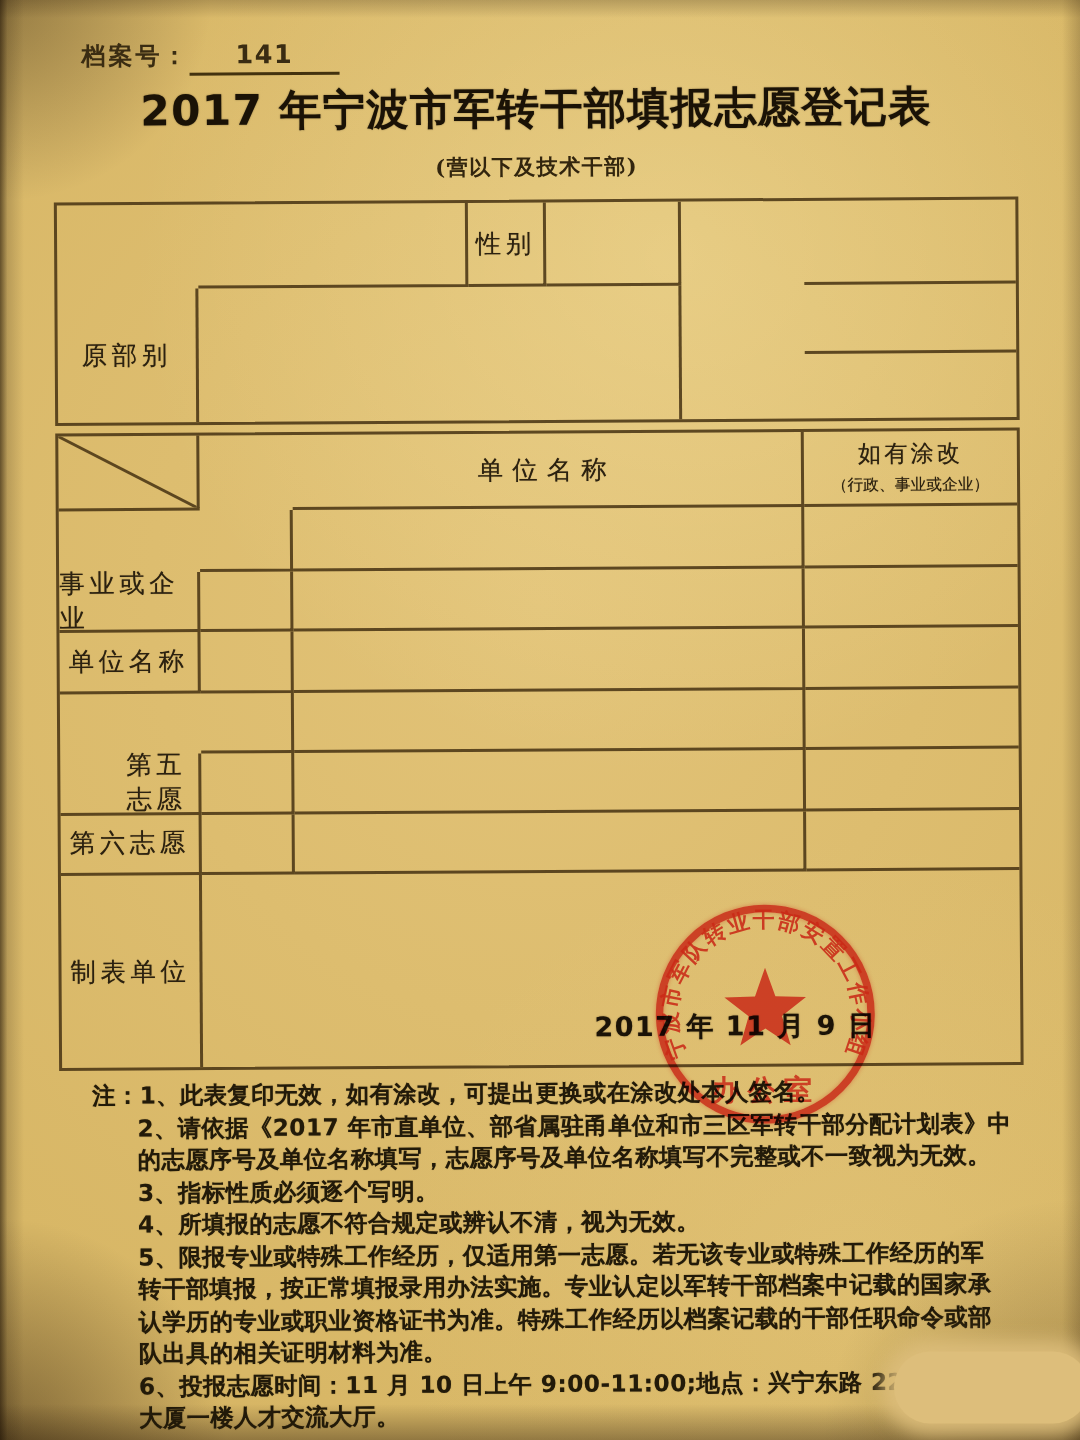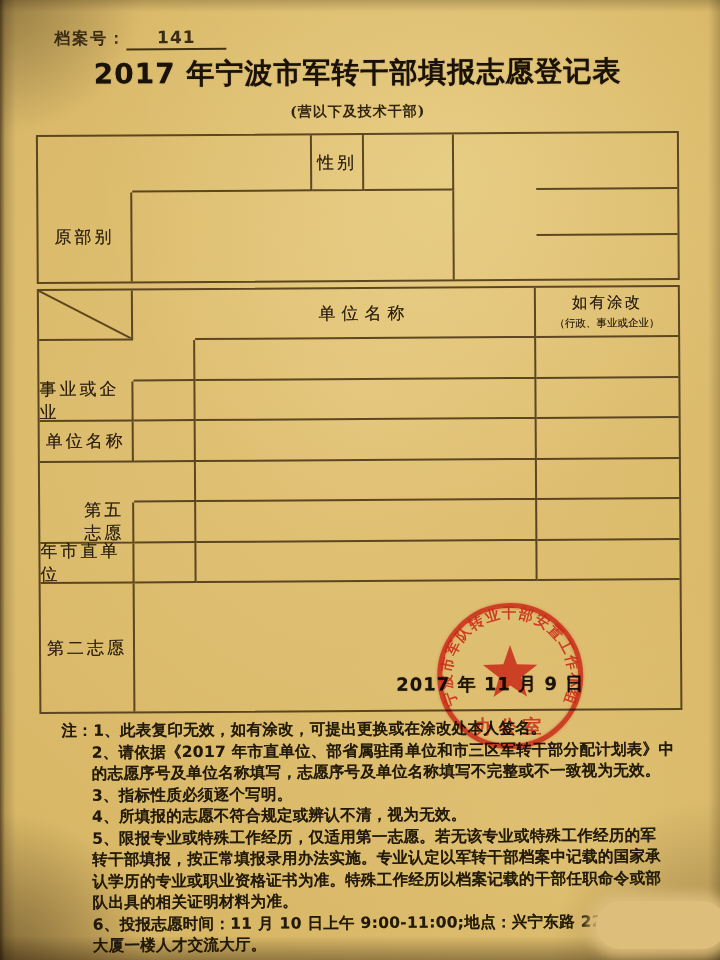--- a/index.html
+++ b/index.html
@@ -116,21 +116,21 @@
       <svg viewBox="0 0 94 50" preserveAspectRatio="none">
         <line x1="0" y1="0" x2="94" y2="50" stroke="rgba(74,54,20,0.88)" stroke-width="2"></line>
       </svg>
     </div>
     <div class="cell hdr-unit" style="grid-area:1/3">单位名称</div>
     <div class="cell last-col hdr-quota" style="grid-area:1/4">
       <span class="l1">如有涂改</span>
       <span class="l2">（行政、事业或企业）</span>
     </div>
 
-    <div class="cell last-row" style="grid-row:8;grid-column:1">第二志愿</div>
+    <div class="cell last-row" style="grid-row:8;grid-column:1">制表单位</div>
     <div class="cell footer-cell last-row last-col" style="grid-row:8;grid-column:2/5">
       <span class="date">2017 年 11 月 9 日</span>
     </div>
       <div class="cell" style="grid-area: 2 / 2;"></div>
       <div class="cell" style="grid-area: 2 / 3;"></div>
       <div class="cell last-col" style="grid-area: 2 / 4;"></div>
       <div class="cell" style="grid-area: 3 / 1;">事业或企业</div>
       <div class="cell" style="grid-area: 3 / 2;"></div>
       <div class="cell" style="grid-area: 3 / 3;"></div>
       <div class="cell last-col" style="grid-area: 3 / 4;"></div>
@@ -138,21 +138,21 @@
       <div class="cell" style="grid-area: 4 / 2;"></div>
       <div class="cell" style="grid-area: 4 / 3;"></div>
       <div class="cell last-col" style="grid-area: 4 / 4;"></div>
       <div class="cell" style="grid-area: 5 / 2;"></div>
       <div class="cell" style="grid-area: 5 / 3;"></div>
       <div class="cell last-col" style="grid-area: 5 / 4;"></div>
       <div class="cell" style="grid-area: 6 / 1; padding-left: 44px;">第五志愿</div>
       <div class="cell" style="grid-area: 6 / 2;"></div>
       <div class="cell" style="grid-area: 6 / 3;"></div>
       <div class="cell last-col" style="grid-area: 6 / 4;"></div>
-      <div class="cell" style="grid-area: 7 / 1;">年市直单位</div>
+      <div class="cell" style="grid-area: 7 / 1;">第六志愿</div>
       <div class="cell" style="grid-area: 7 / 2;"></div>
       <div class="cell" style="grid-area: 7 / 3;"></div>
       <div class="cell last-col" style="grid-area: 7 / 4;"></div>
     </div>
 
   <div class="stamp">
     <div class="ring"></div>
     <svg viewBox="0 0 146 146">
       <defs>
         <path id="arcPath" d="M 17.3,93.2 A 59,59 0 1 1 128.7,93.2" fill="none"></path>

